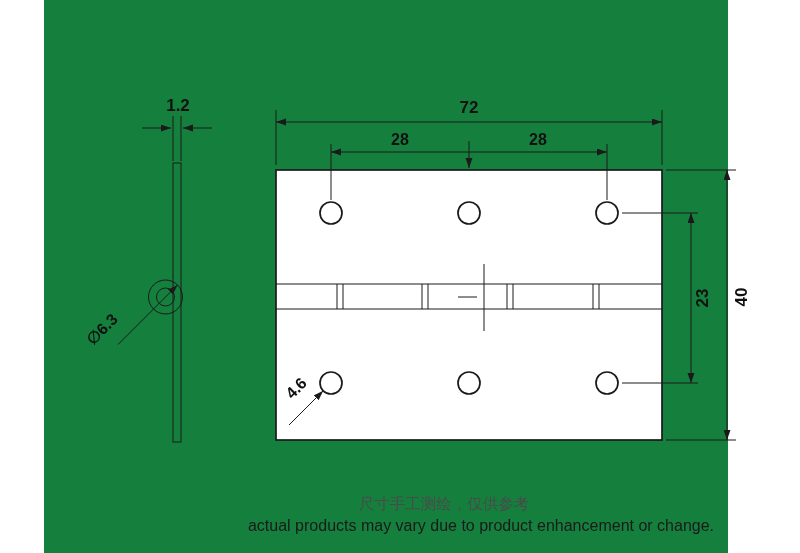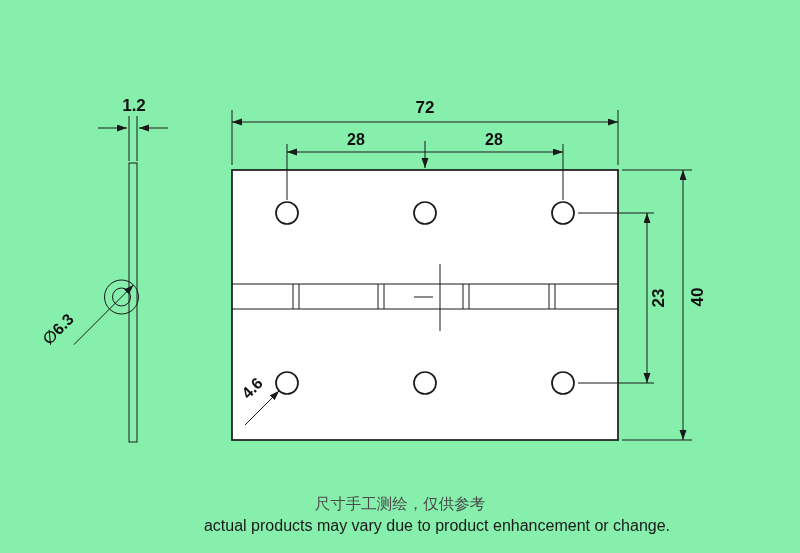--- a/index.html
+++ b/index.html
@@ -5,23 +5,24 @@
   html, body {
     margin: 0;
     padding: 0;
     background: #ffffff;
     width: 800px;
     height: 553px;
     overflow: hidden;
   }
   .stage {
     position: relative;
-    width: 800px;
+    width: 684px;
     height: 553px;
-    background: #86efac;
+    background: #15803d;
+    margin-left: 44px;
   }
   svg { display: block; }
   .ln   { stroke: #1a1a1a; stroke-width: 1; fill: none; }
   .thick{ stroke: #1a1a1a; stroke-width: 1.7; fill: #ffffff; }
   .dim {
     font-family: "Liberation Sans", "DejaVu Sans", sans-serif;
     font-size: 17px;
     font-weight: bold;
     fill: #111111;
   }

